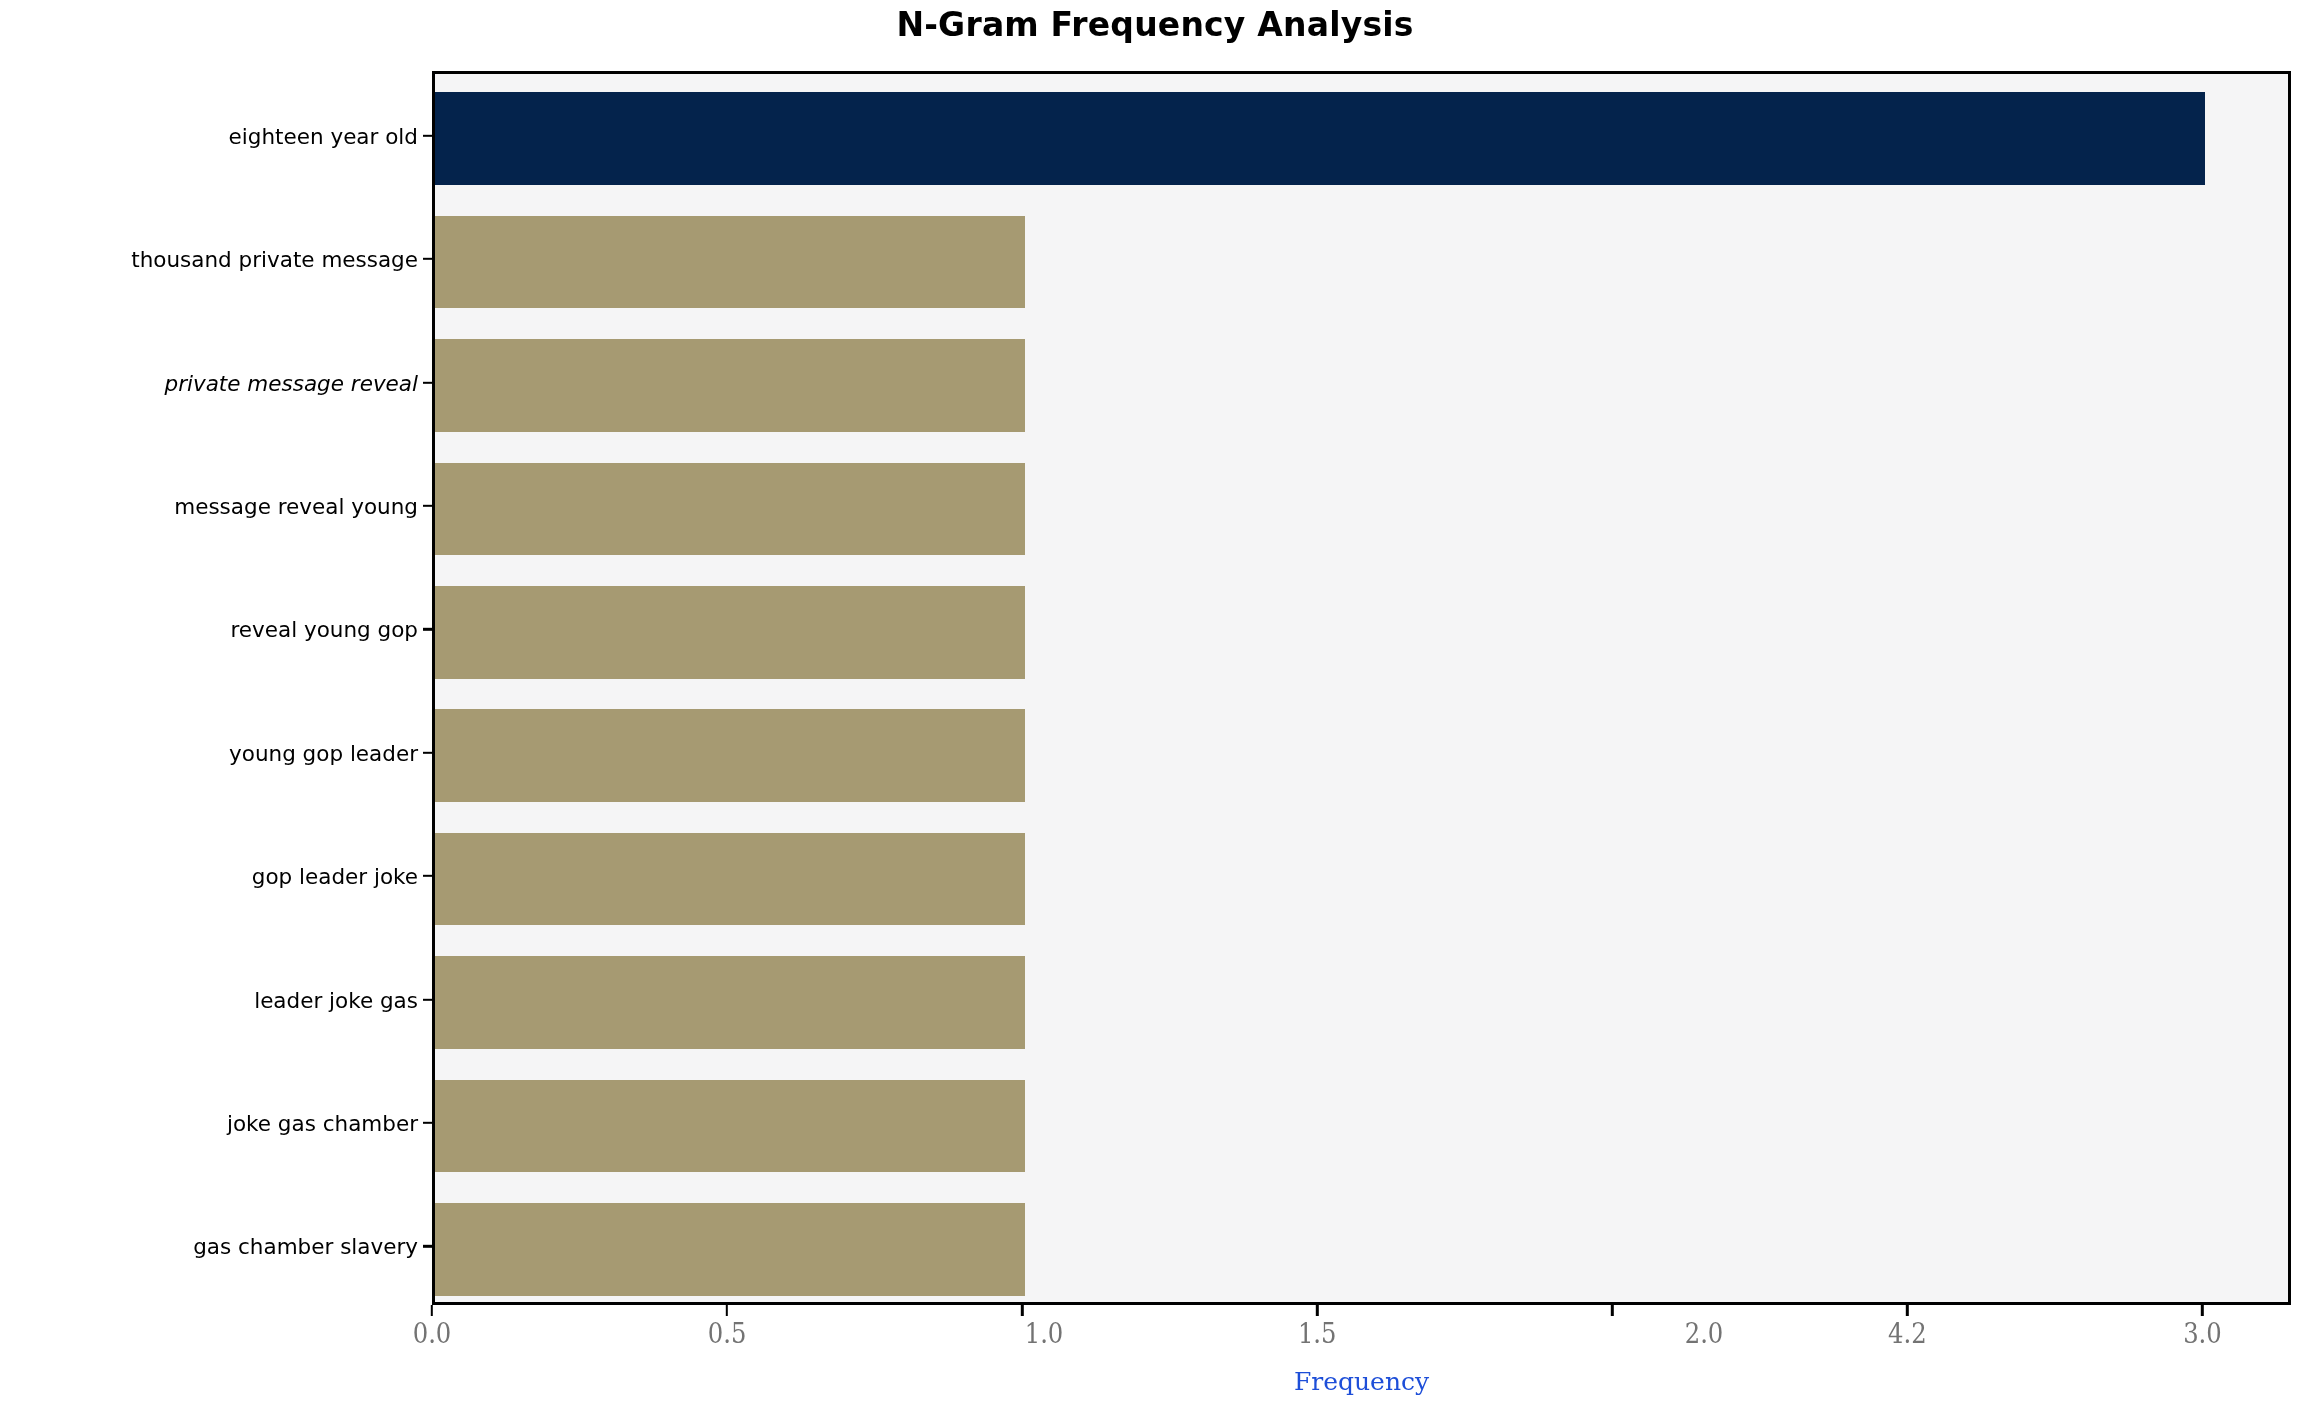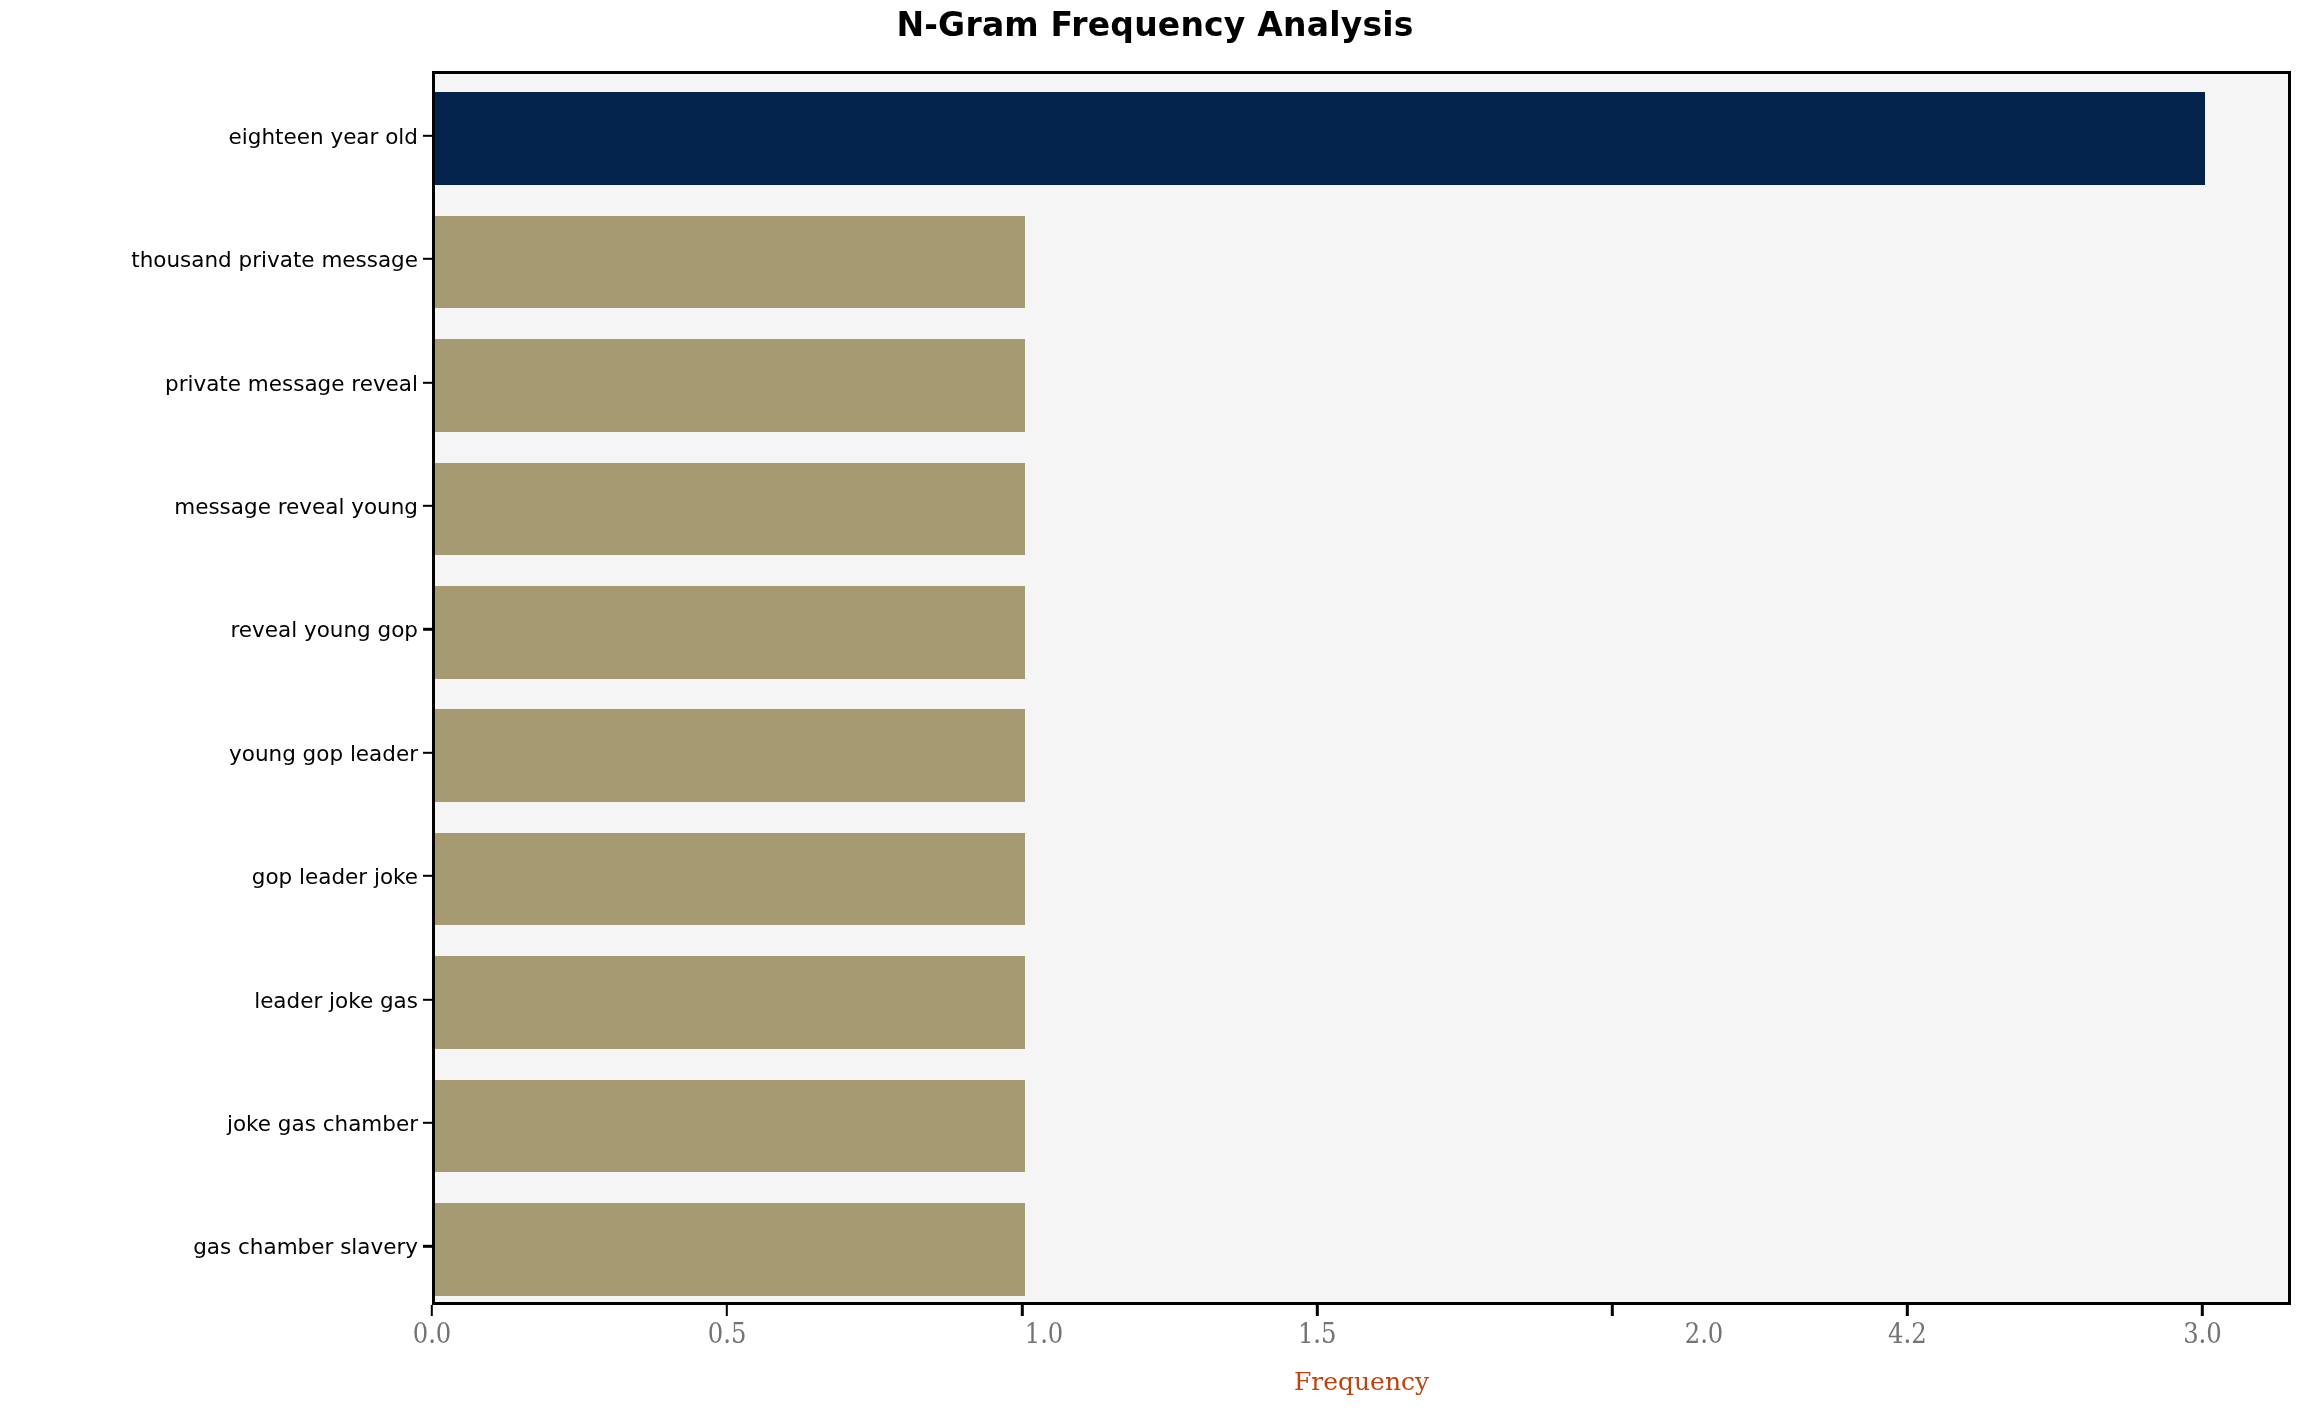--- a/index.html
+++ b/index.html
@@ -43,21 +43,21 @@
   }
   .xlab{
     position:absolute;top:1318px;
     font-size:27px;color:#737373;white-space:nowrap;
     transform:translateX(-50%);
     font-family:"DejaVu Serif","Liberation Serif",serif;
     font-stretch:condensed;
   }
   #xaxis-title{
     position:absolute;top:1367px;left:432px;width:1859px;
-    text-align:center;font-size:25px;color:#c2410c;
+    text-align:center;font-size:25px;color:#1d4ed8;
     font-family:"DejaVu Serif","Liberation Serif",serif;
   }
 </style>
 </head>
 <body>
 
 <div id="chart-title">N-Gram Frequency Analysis</div>
 
 <div id="plot-area">
   <div id="bars-layer">
@@ -72,21 +72,21 @@
       <div class="bar" style="top: 1005.62px; height: 92.55px; width: 590.159px; background: rgb(166, 154, 114);"></div>
       <div class="bar" style="top: 1129.02px; height: 92.55px; width: 590.159px; background: rgb(166, 154, 114);"></div>
     </div>
 </div>
 
 <div id="ylabels-layer">
     <div class="ylab" style="top: 135.7px;">eighteen year old</div>
     <div class="ytick" style="top: 135.7px;"></div>
     <div class="ylab" style="top: 259.1px;">thousand private message</div>
     <div class="ytick" style="top: 259.1px;"></div>
-    <div class="ylab" style="top: 382.5px;">private message reveal</div>
+    <div class="ylab" style="top: 382.5px; font-style: italic;">private message reveal</div>
     <div class="ytick" style="top: 382.5px;"></div>
     <div class="ylab" style="top: 505.9px;">message reveal young</div>
     <div class="ytick" style="top: 505.9px;"></div>
     <div class="ylab" style="top: 629.3px;">reveal young gop</div>
     <div class="ytick" style="top: 629.3px;"></div>
     <div class="ylab" style="top: 752.7px;">young gop leader</div>
     <div class="ytick" style="top: 752.7px;"></div>
     <div class="ylab" style="top: 876.1px;">gop leader joke</div>
     <div class="ytick" style="top: 876.1px;"></div>
     <div class="ylab" style="top: 999.5px;">leader joke gas</div>

